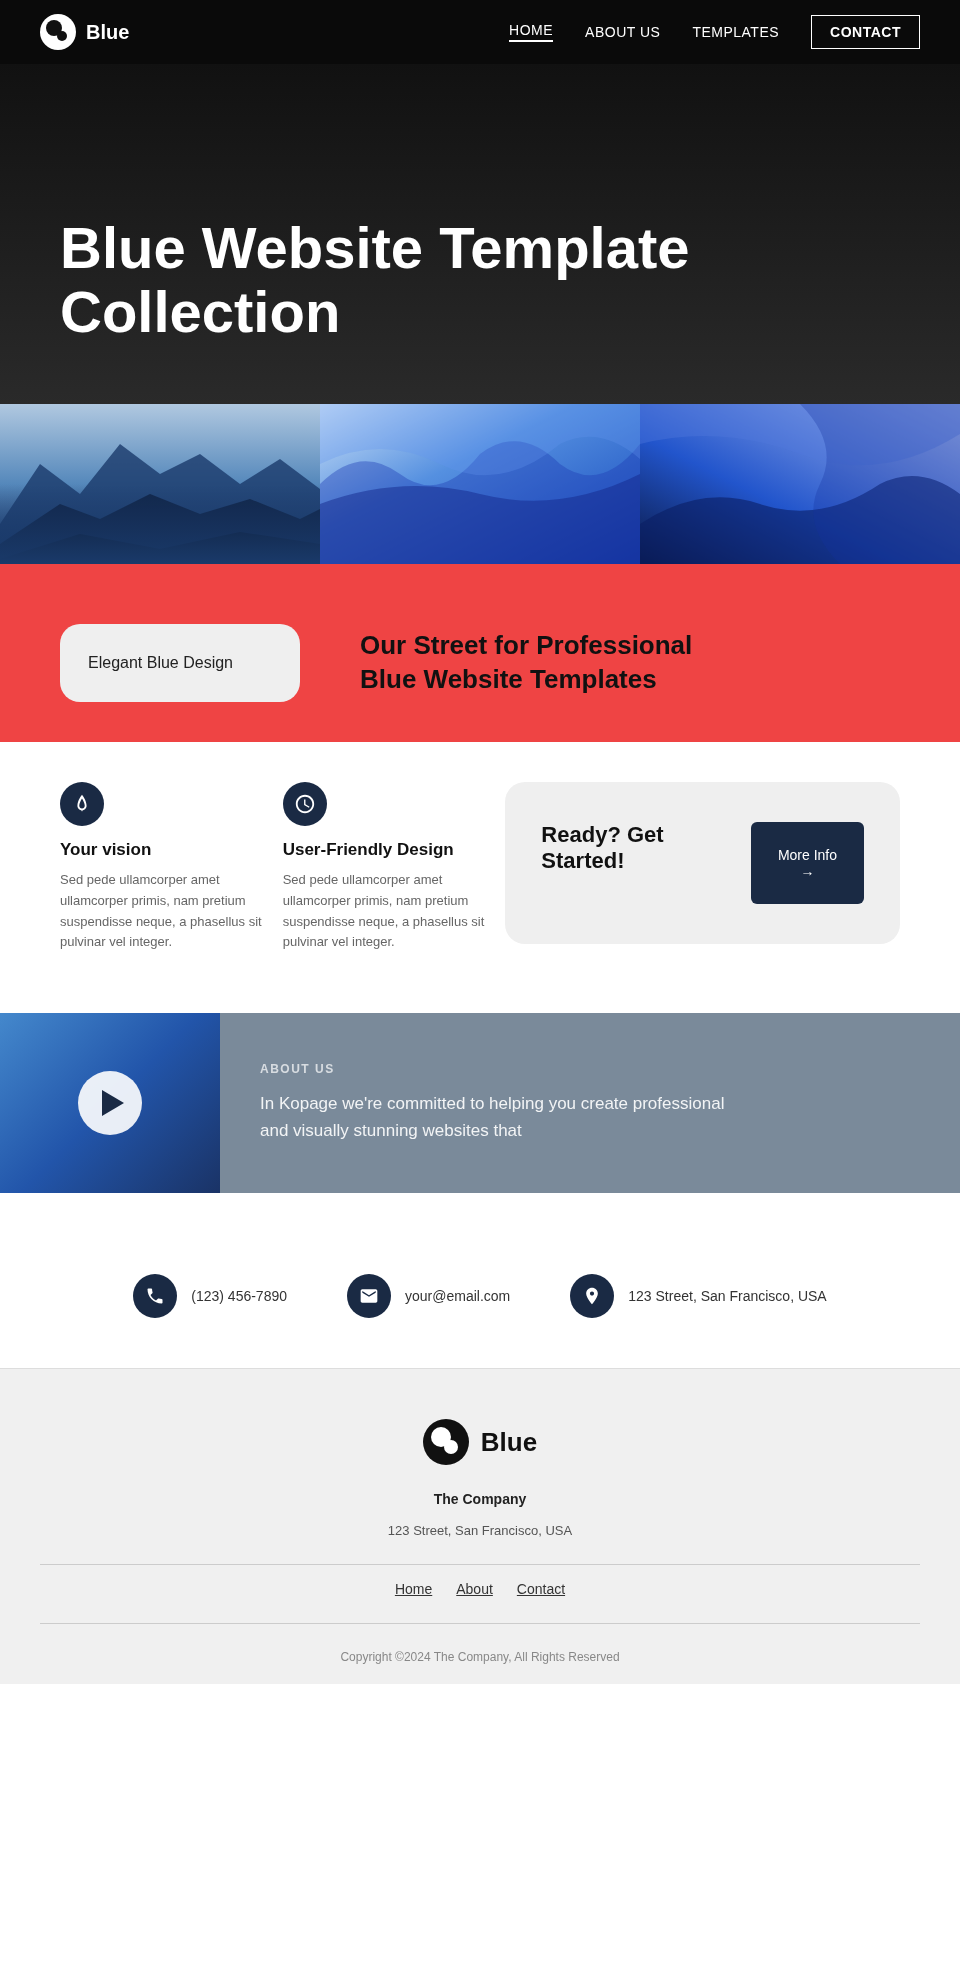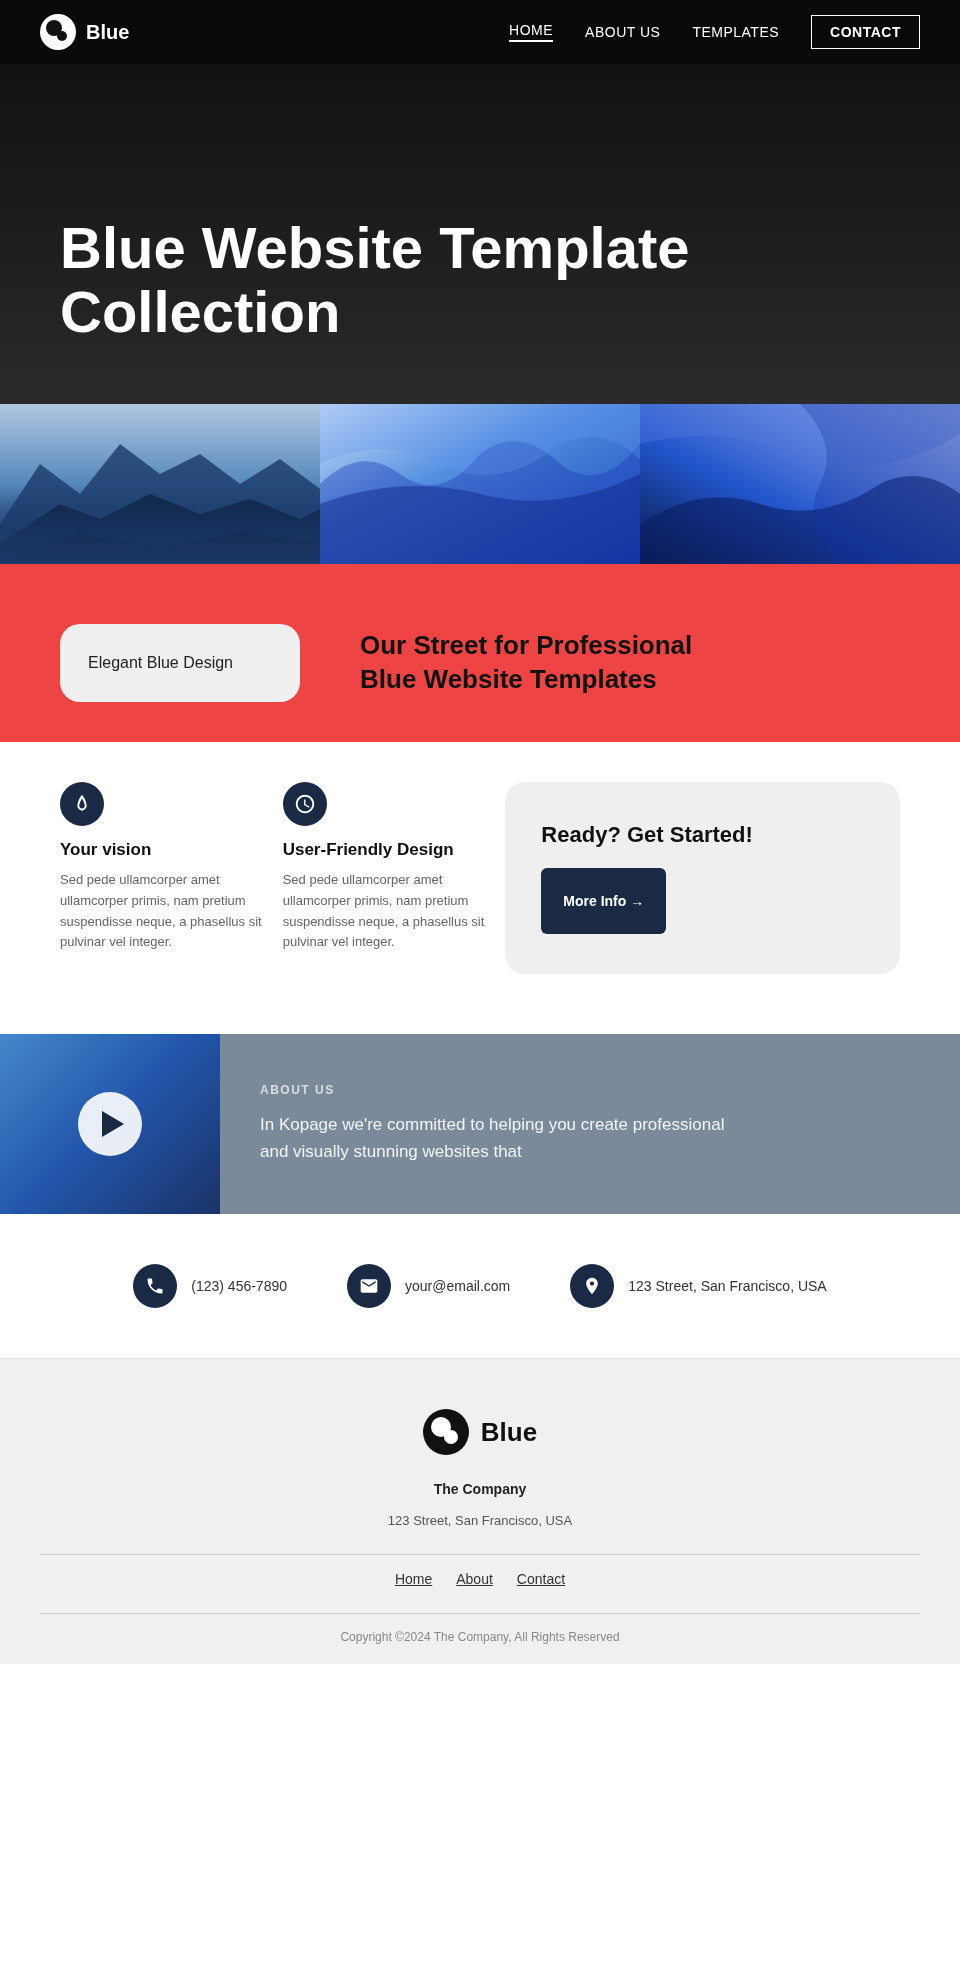--- a/index.html
+++ b/index.html
@@ -169,36 +169,36 @@
       font-size: 13px;
       color: #666;
       line-height: 1.6;
     }
     .cta-card {
       flex: 1.6;
       background: #efefef;
       border-radius: 20px;
       padding: 40px 36px;
       display: flex;
-      flex-direction: column;
+      flex-direction: row;
       gap: 20px;
     }
     .cta-title {
       font-size: 22px;
       font-weight: 700;
       color: #111;
     }
     .cta-btn {
       background: #1a2a44;
       color: #fff;
       border: none;
       padding: 25px 22px;
       border-radius: 6px;
       font-size: 14px;
-      font-weight: 700;
+      font-weight: 400;
       cursor: pointer;
       display: inline-flex;
       align-items: center;
       gap: 8px;
       width: fit-content;
     }
 
     
     .about-section {
       background: #7a8a9a;
@@ -253,20 +253,21 @@
     }
 
     
     .contact-info {
       background: #fff;
       padding: 50px 91px;
       display: flex;
       align-items: center;
       justify-content: center;
       gap: 60px;
+      margin-top: 31px;
     }
     .contact-item {
       display: flex;
       align-items: center;
       gap: 14px;
     }
     .contact-icon-circle {
       width: 44px;
       height: 44px;
       border-radius: 50%;
@@ -327,21 +328,21 @@
     }
     .footer-nav a {
       font-size: 14px;
       color: #333;
       text-decoration: underline;
     }
     .footer-copyright {
       font-size: 12px;
       color: #888;
       margin-top: 10px;
-      padding-top: 16px;
+      padding-top: 26px;
       border-top: 1px solid #ccc;
       width: 100%;
       text-align: center;
     }
   </style>
 </head>
 <body>
 
 <nav class="navbar">
   <div class="logo-area">

